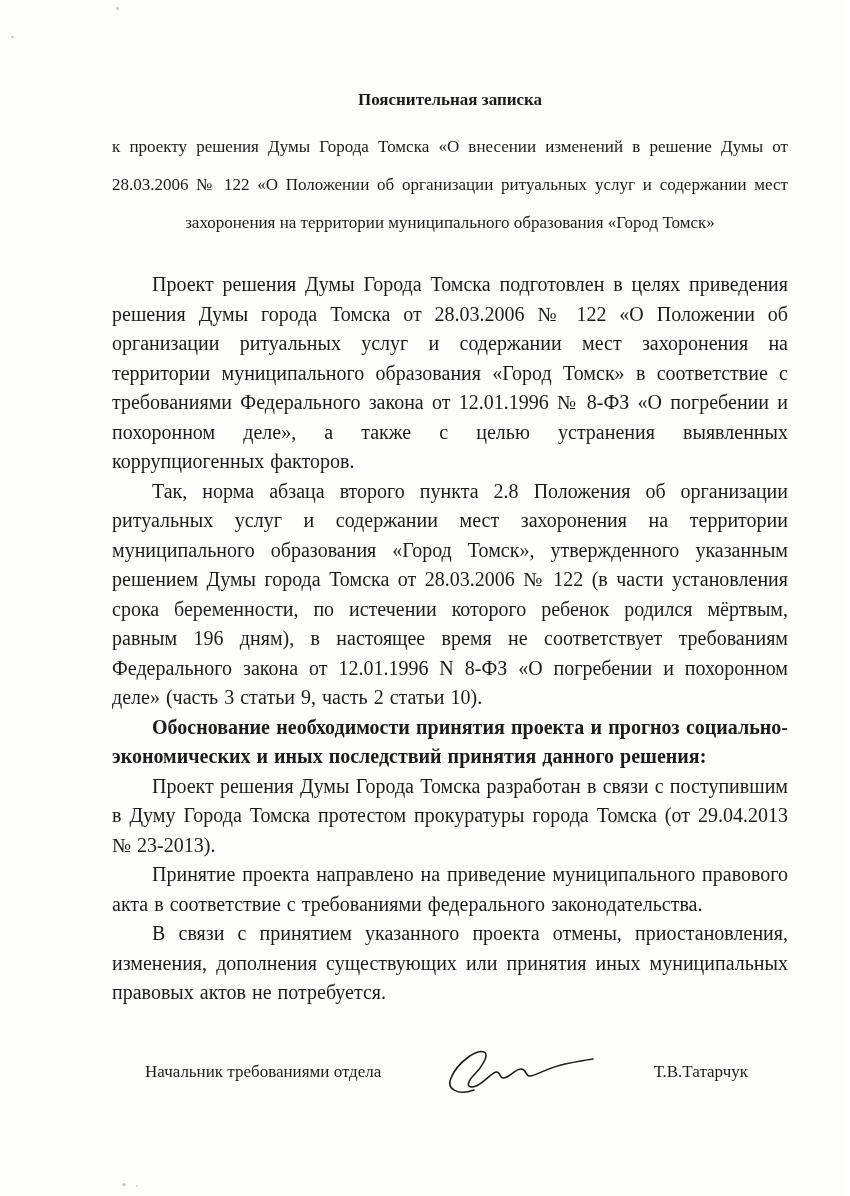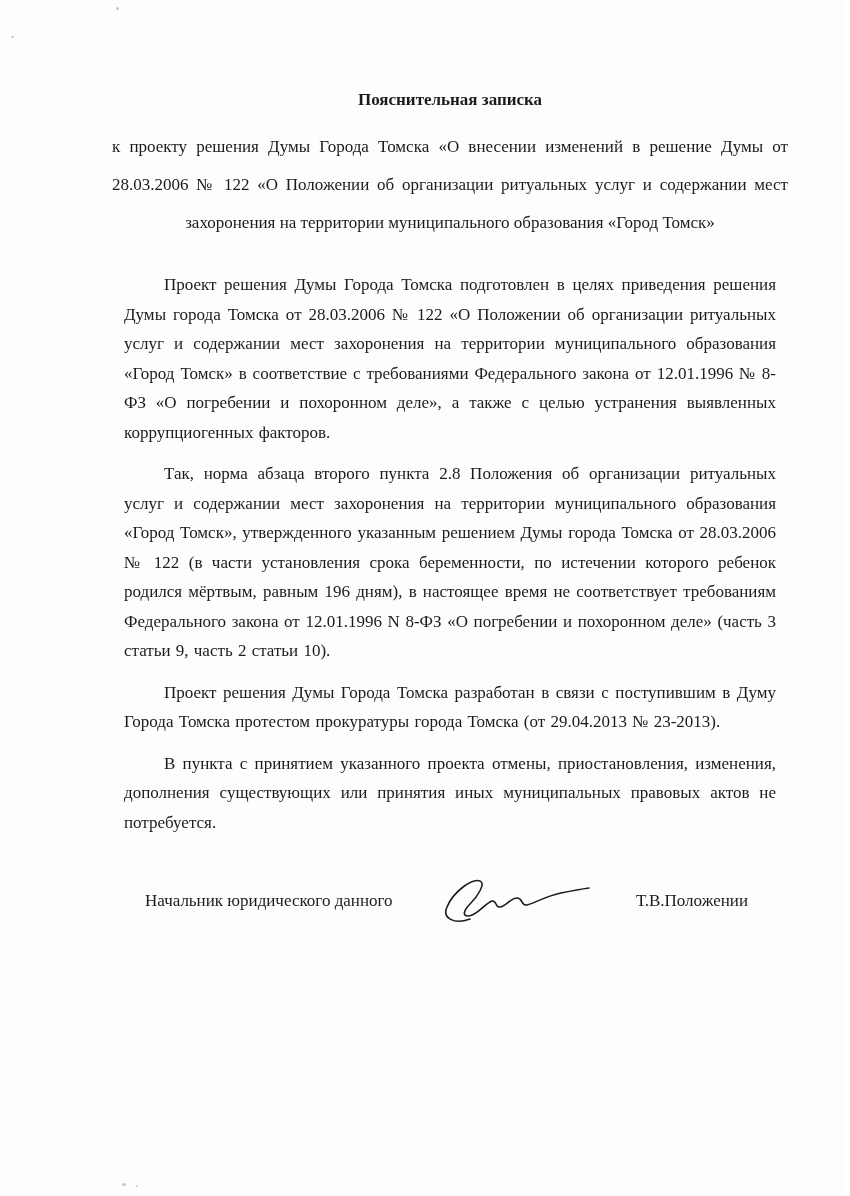--- a/index.html
+++ b/index.html
@@ -32,25 +32,25 @@
   }
   .subtitle {
     font-size: 17px;
     font-weight: normal;
     line-height: 38px;
     text-align: justify;
     text-align-last: center;
     margin: 0 0 28px 0;
   }
   .para {
-    font-size: 17px;
+    font-size: 20px;
     line-height: 29.5px;
     text-align: justify;
     text-indent: 40px;
-    margin: 12px;
+    margin: 0;
     word-spacing: 1px;
   }
   .para.bold { font-weight: bold; }
   .sig-row {
     display: flex;
     align-items: center;
     margin-top: 36px;
     padding-left: 33px;
     padding-right: 40px;
     font-size: 17px;
@@ -86,27 +86,29 @@
   <div class="artifact a4"></div>
 
   <div class="content">
 
     <h1 class="title">Пояснительная записка</h1>
 
     <p class="subtitle">к проекту решения Думы Города Томска «О внесении изменений в решение Думы от 28.03.2006 № 122 «О Положении об организации ритуальных услуг и содержании мест захоронения на территории муниципального образования «Город Томск»</p>
 
     <p class="para">Проект решения Думы Города Томска подготовлен в целях приведения решения Думы города Томска от 28.03.2006 № 122 «О Положении об организации ритуальных услуг и содержании мест захоронения на территории муниципального образования «Город Томск»  в соответствие с требованиями Федерального закона от 12.01.1996 № 8-ФЗ «О погребении и похоронном деле», а также с целью устранения выявленных коррупциогенных факторов.</p>
     <p class="para">Так, норма абзаца второго пункта 2.8 Положения об организации ритуальных услуг и содержании мест захоронения на территории муниципального образования «Город Томск», утвержденного указанным решением Думы города  Томска от 28.03.2006 № 122 (в части установления срока беременности, по истечении которого ребенок родился мёртвым, равным 196 дням),  в настоящее время не соответствует требованиям Федерального закона от 12.01.1996 N 8-ФЗ «О погребении и похоронном деле» (часть 3 статьи 9, часть 2 статьи 10).</p>
+    <p class="para bold">Обоснование необходимости принятия проекта и прогноз социально-экономических и иных последствий принятия данного решения:</p>
     <p class="para">Проект решения Думы Города Томска разработан в связи с поступившим в Думу Города Томска протестом прокуратуры города Томска (от 29.04.2013 № 23-2013).</p>
-    <p class="para">В пункта с принятием указанного проекта отмены, приостановления, изменения, дополнения существующих или принятия иных муниципальных правовых актов не потребуется.</p>
+    <p class="para">Принятие проекта направлено на приведение  муниципального правового акта в соответствие с требованиями федерального законодательства.</p>
+    <p class="para">В связи с принятием указанного проекта отмены, приостановления, изменения, дополнения существующих или принятия иных муниципальных правовых актов не потребуется.</p>
 
     <div class="sig-row">
-      <span class="sig-pos">Начальник  юридического данного</span>
+      <span class="sig-pos">Начальник  требованиями отдела</span>
       <span class="sig-scribble">
         <svg width="160" height="54" viewBox="0 0 160 54" aria-hidden="true">
           <path d="M36,46 C20,52 8,45 13,34 C19,19 38,5 46,8 C52,10 44,23 36,31 C30,37 28,43 34,43 C43,43 51,30 58,28 C63,27 61,35 66,34 C72,33 77,25 83,25 C89,25 87,33 93,32 C101,30 112,23 127,20 C137,18 148,16 155,15" fill="none" stroke="#1c1c1c" stroke-width="1.6" stroke-linecap="round"></path>
         </svg>
       </span>
-      <span class="sig-name">Т.В.Положении</span>
+      <span class="sig-name">Т.В.Татарчук</span>
     </div>
 
   </div>
 </div>
 
 </body></html>

